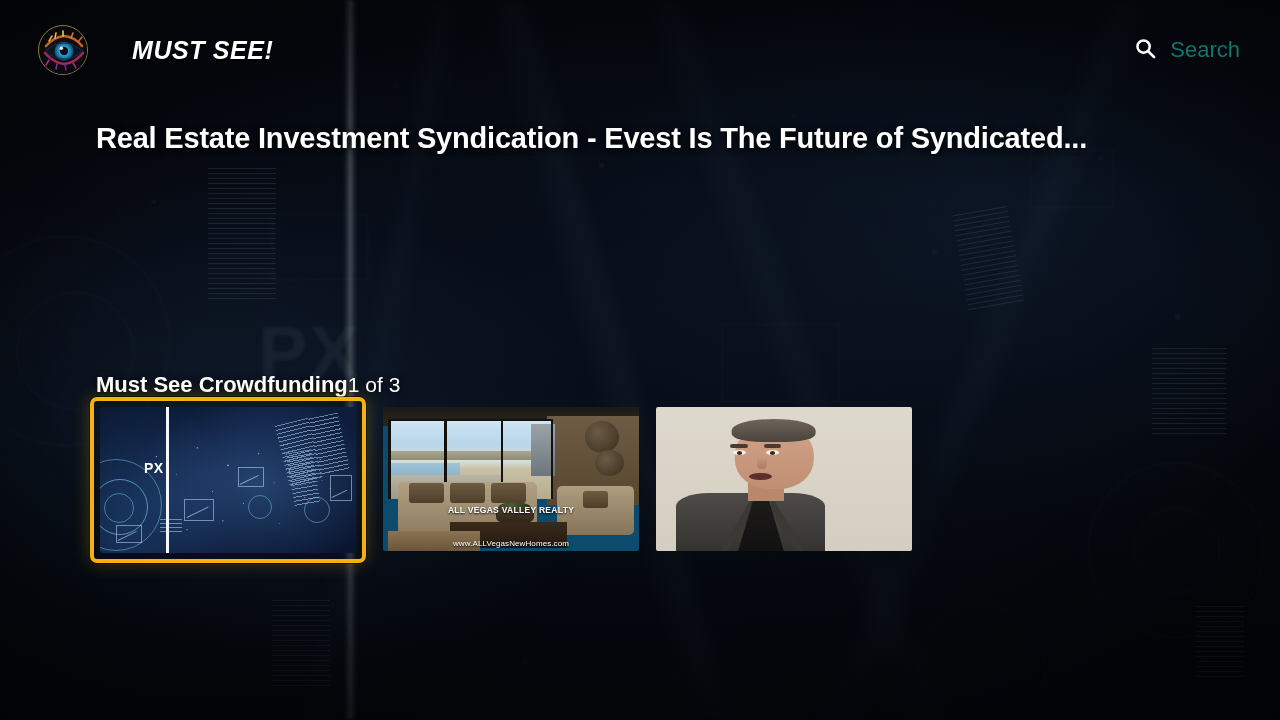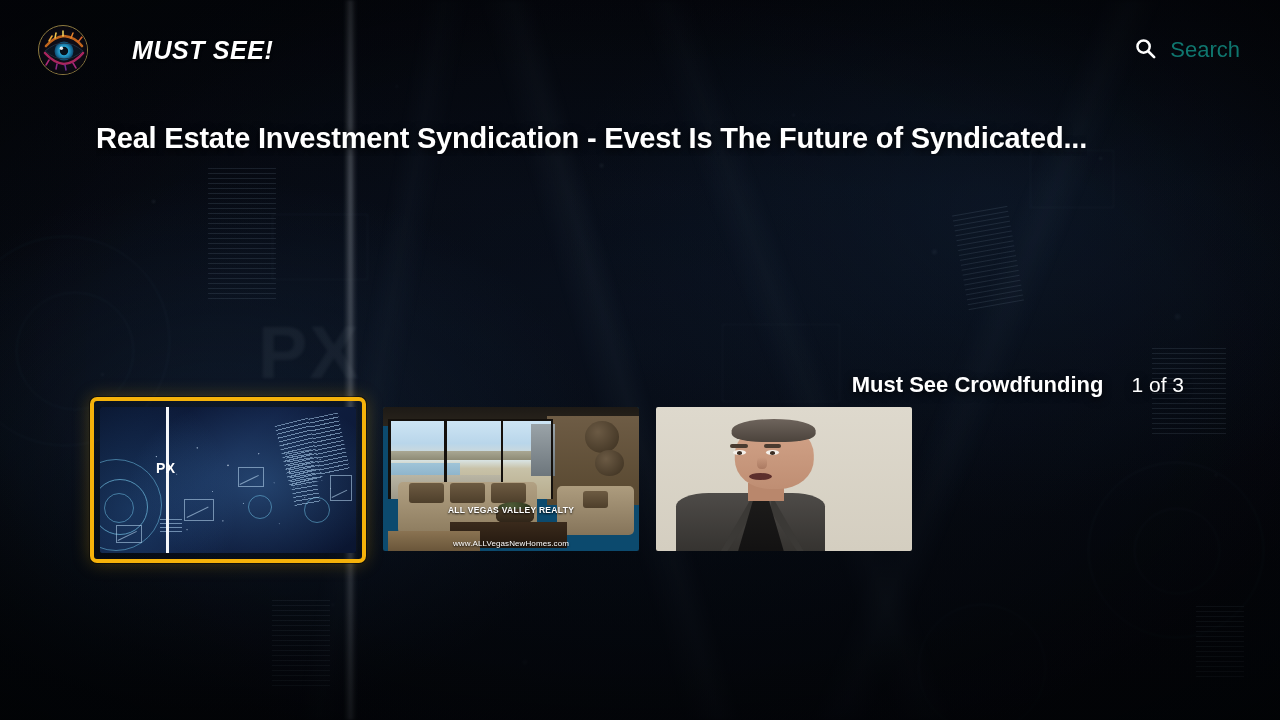--- a/index.html
+++ b/index.html
@@ -125,31 +125,30 @@
     max-width:1060px;
     color:#ffffff; font-size:29px; font-weight:700;
     letter-spacing:-0.2px; line-height:1.2;
     text-shadow:0 2px 10px rgba(0,0,0,0.95);
     white-space:nowrap; overflow:hidden; text-overflow:ellipsis;
   }
 
   
   .row-wrap { position:absolute; left:0; top:372px; width:1280px; z-index:20; }
   .row-head {
-    display:flex; align-items:baseline; justify-content:flex-end;
+    display:flex; align-items:baseline; justify-content:flex-start;
     padding:0 96px 0 96px; margin-bottom:9px;
   }
   .row-title {
     color:#ffffff; font-size:22px; font-weight:600;
     text-shadow:0 2px 8px rgba(0,0,0,0.9);
   }
   .row-counter {
     color:#ffffff; font-size:21px; font-weight:400;
     text-shadow:0 2px 8px rgba(0,0,0,0.9);
-    margin-left:28px;
   }
   .row-rail {
     display:flex; align-items:flex-start; gap:17px;
     padding-left:90px;
   }
   .card {
     position:relative; flex:0 0 auto; border-radius:3px;
   }
   .card-inner {
     position:relative; overflow:hidden; background:#000;
@@ -200,21 +199,21 @@
   .tv-box::after{
     content:""; position:absolute; left:6%; bottom:8%; width:86%; height:1px;
     background:rgba(190,220,245,0.6);
     transform-origin:left bottom; transform:rotate(-26deg);
   }
   .tv-line {
     position:absolute; left:66px; top:0; width:2.5px; height:100%;
     background:#f4f6f9;
   }
   .tv-px {
-    position:absolute; left:56px; top:42%; transform:translateY(-50%);
+    position:absolute; left:44px; top:42%; transform:translateY(-50%);
     color:#ffffff; font-size:14px; font-weight:600; letter-spacing:0.5px;
   }
 
   
   .thumb-room { position:absolute; inset:0; background:#0c4a6e; overflow:hidden; }
   .rm-ceiling { position:absolute; left:0; top:0; width:100%; height:13%;
     background:linear-gradient(180deg,#1d1a16 0%, #2a241c 100%); }
   .rm-window { position:absolute; left:2%; top:8%; width:64%; height:56%;
     background:linear-gradient(180deg,#cfe4f2 0%, #bcd8ec 38%, #d8e2e0 52%, #c8c2a8 62%, #b6ab8c 100%); }
   .rm-sky { position:absolute; left:0; top:0; width:100%; height:44%;

